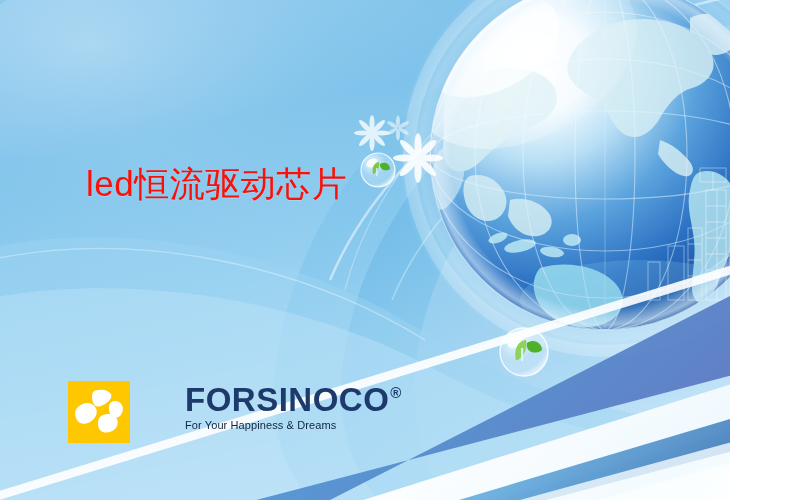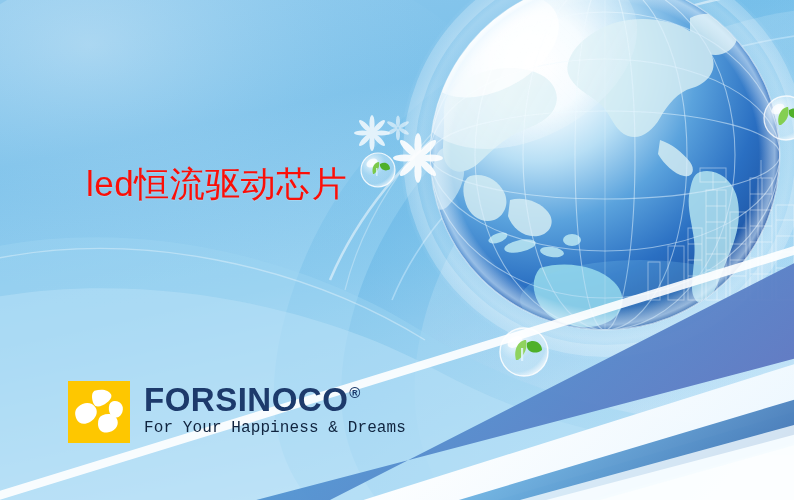--- a/index.html
+++ b/index.html
@@ -1,45 +1,45 @@
 <!DOCTYPE html>
 <html><head>
 <meta charset="utf-8">
 <style>
   html,body{margin:0;padding:0;background:#fff;}
   #stage{
-    position:relative;width:794px;height:500px;overflow:hidden;
+    position:relative;width:730px;height:500px;overflow:hidden;
     font-family:"Liberation Sans","DejaVu Sans",sans-serif;
     background:linear-gradient(160deg,#8ec9ed 0%,#7dc2ea 28%,#96d0f0 55%,#bfe0f6 78%,#d7ecfa 100%);
   }
   .layer{position:absolute;left:0;top:0;width:800px;height:500px;}
   .layer svg{display:block;}
 
   
   #title-block{
     position:absolute;left:86px;top:163px;z-index:40;
     color:#fb0f08;line-height:1.22;letter-spacing:.5px;
     text-shadow:0 1px 0 rgba(255,255,255,.18);
   }
   .title-line{font-size:35px;font-weight:400;white-space:nowrap;}
   .title-line.second{padding-left:14px;margin-top:14px;}
 
   
-  #logo{position:absolute;left:68px;top:381px;z-index:45;display:flex;align-items:flex-start;}
+  #logo{position:absolute;left:68px;top:381px;z-index:45;display:flex;align-items:flex-start;gap:41px;}
   #logo-mark{width:62px;height:62px;background:#fec700;flex:none;position:relative;}
   #logo-text{margin-left:14px;padding-top:2px;}
   #brand-row{display:flex;align-items:flex-start;}
   #brand-name{
     font-size:33px;font-weight:bold;color:#1d3a6b;letter-spacing:.5px;
     line-height:1;font-family:"Liberation Sans","DejaVu Sans",sans-serif;
   }
   #brand-reg{font-size:15px;font-weight:bold;color:#1d3a6b;line-height:1;margin-top:2px;margin-left:1px;}
   #brand-tagline{
-    font-size:16px;color:#10243f;margin-top:3px;letter-spacing:.1px;
-    font-family:Liberation Mono, monospace;white-space:nowrap;
+    font-size:11px;color:#10243f;margin-top:3px;letter-spacing:.1px;
+    font-family:Liberation Sans, sans-serif;white-space:nowrap;
   }
 </style>
 </head>
 <body>
 
 <div id="stage">
 
   <div class="layer">
     <svg width="800" height="500" viewBox="0 0 800 500">
       <defs>

